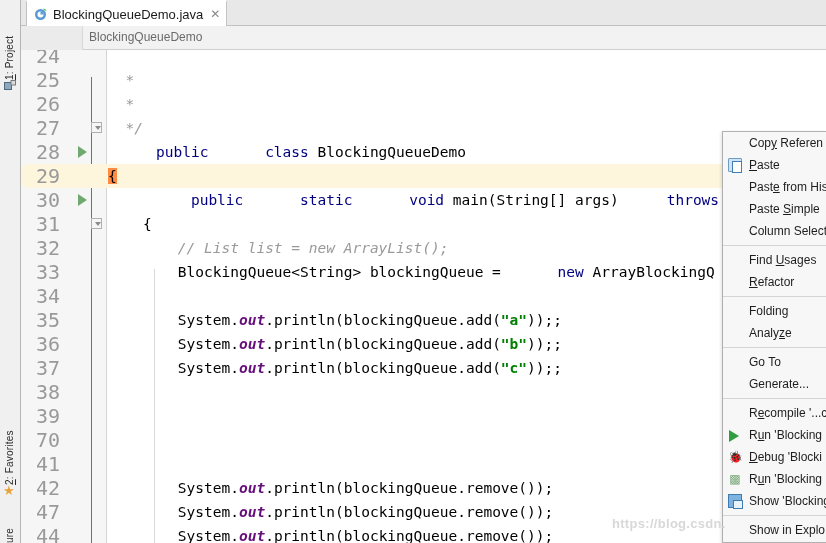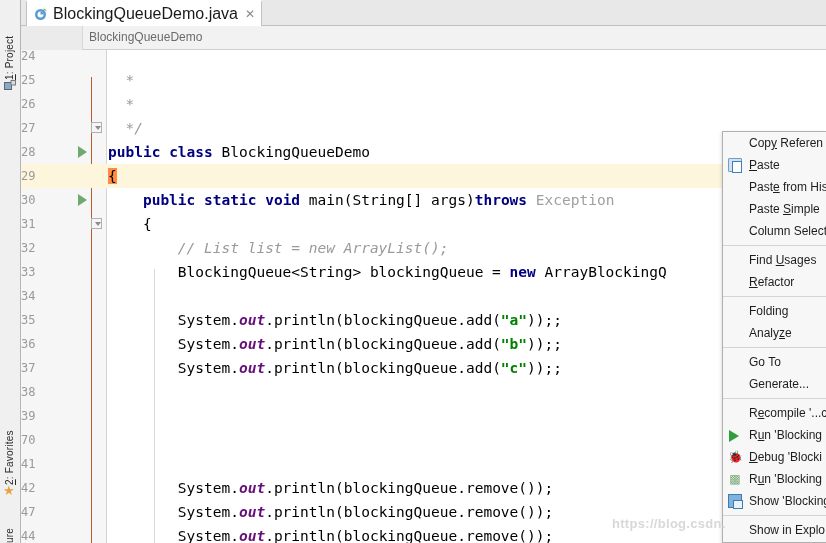--- a/index.html
+++ b/index.html
@@ -64,21 +64,21 @@
     background: #ffffff;
     border: 1px solid #c3c3c3;
     border-bottom: none;
     border-top: 2px solid #ffffff;
   }
   #tab-file-icon {
     width: 14px; height: 14px; margin-right: 5px;
     position: relative; flex: none;
   }
   #tab-label {
-    font-size: 16px; color: #1a1a1a; white-space: nowrap;
+    font-size: 13px; color: #1a1a1a; white-space: nowrap;
   }
   #tab-close {
     margin-left: 7px; font-size: 12px; color: #8a8a8a;
     line-height: 12px;
   }
 
   
   #breadcrumb-bar {
     position: absolute; left: 21px; top: 26px;
     width: 805px; height: 24px;
@@ -122,22 +122,22 @@
   }
 
   .row {
     position: absolute; left: 0;
     width: 100%; height: 24px;
   }
   .row.highlight-row { background: #fdf6dd; }
   .lineno {
     position: absolute; left: 0; top: 0;
     width: 54px; height: 24px;
-    text-align: left;
-    font-size: 12px; color: #999999;
+    text-align: center;
+    font-size: 20px; color: #999999;
     line-height: 24px;
     font-family: "DejaVu Sans Mono", monospace;
   }
   .run-marker {
     position: absolute; left: 57px; top: 6px;
     width: 0; height: 0;
     border-left: 9px solid #6fa96f;
     border-top: 6px solid transparent;
     border-bottom: 6px solid transparent;
   }
@@ -156,21 +156,21 @@
     border-top: 4px solid #8a8a8a;
   }
   .code {
     position: absolute; left: 87px; top: 0;
     height: 24px; line-height: 24px;
     font-family: "DejaVu Sans Mono", monospace;
     font-size: 14.5px;
     color: #000000;
     white-space: pre;
   }
-  .kw { color: #000080; font-weight: bold; }
+  .kw { color: #000080; font-weight: normal; padding-left: 48px; }
   .cmt { color: #9a9a9a; font-style: italic; }
   .str { color: #008000; font-weight: bold; }
   .fld { color: #660e7a; font-style: italic; font-weight: bold; }
   .dim { color: #a0a0a0; }
   .brace-hl {
     background: #ff8c42;
     color: #000000;
   }
 
   
@@ -330,21 +330,21 @@
         <div class="row" style="top: 66px;">
           <div class="lineno">27</div>
           <div class="fold-marker end"></div>
           <div class="code"><span class="cmt">  */</span></div>
         </div>
         <div class="row" style="top: 90px;">
           <div class="lineno">28</div>
           <div class="run-marker"></div>
           <div class="code"><span class="kw">public</span> <span class="kw">class</span> BlockingQueueDemo</div>
         </div>
-        <div class="row highlight-row" style="top: 114px;">
+        <div class="row highlight-row" style="top: 114px; border-radius: 7px;">
           <div class="lineno">29</div>
           <div class="code"><span class="brace-hl">{</span></div>
         </div>
         <div class="row" style="top: 138px;">
           <div class="lineno">30</div>
           <div class="run-marker"></div>
           <div class="code">    <span class="kw">public</span> <span class="kw">static</span> <span class="kw">void</span> main(String[] args)<span class="kw">throws</span> <span class="dim">Exception</span></div>
         </div>
         <div class="row" style="top: 162px;">
           <div class="lineno">31</div>

